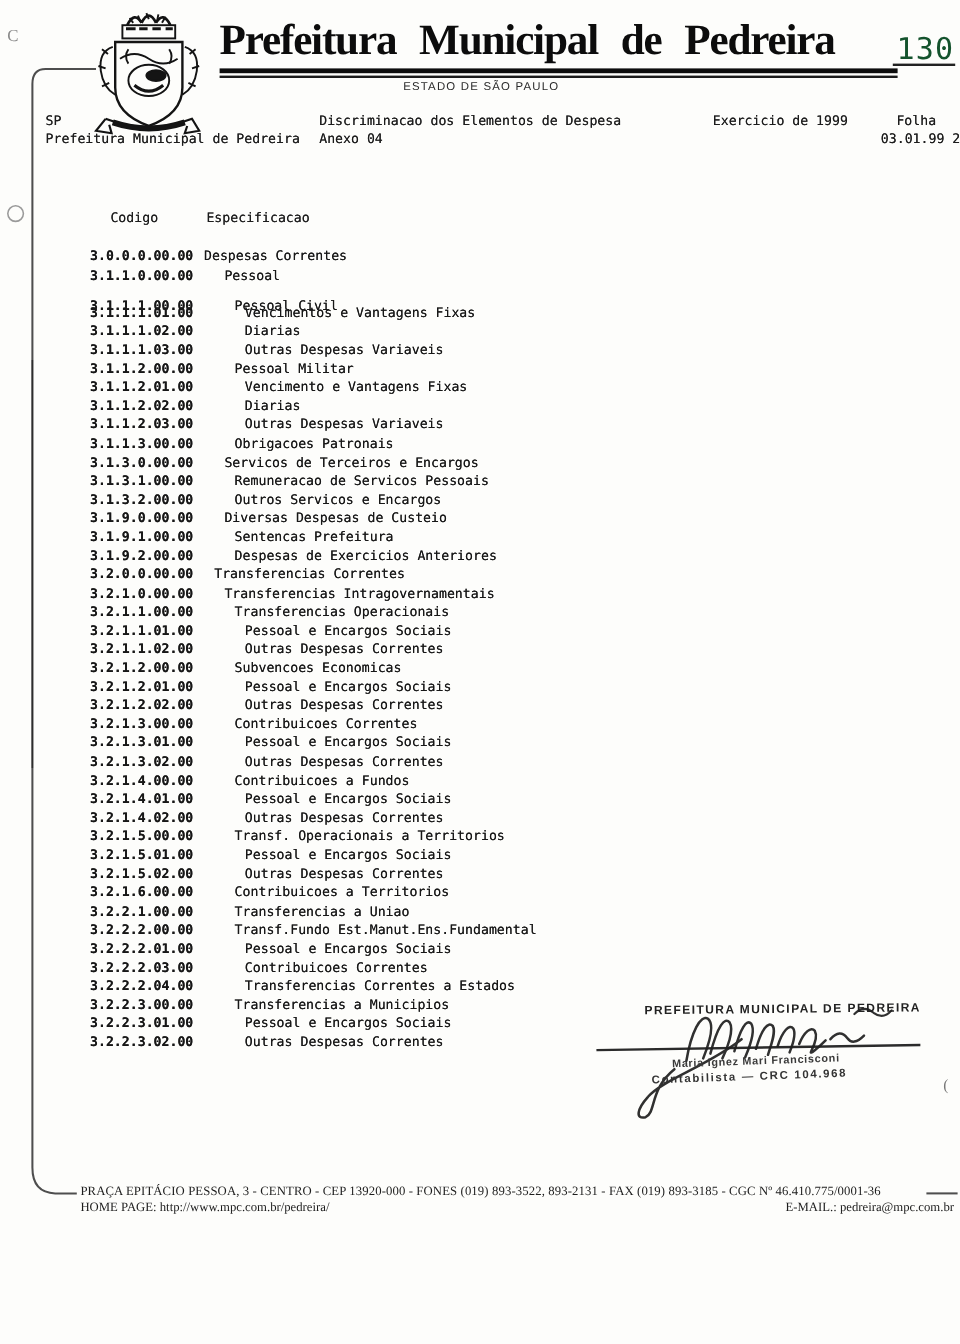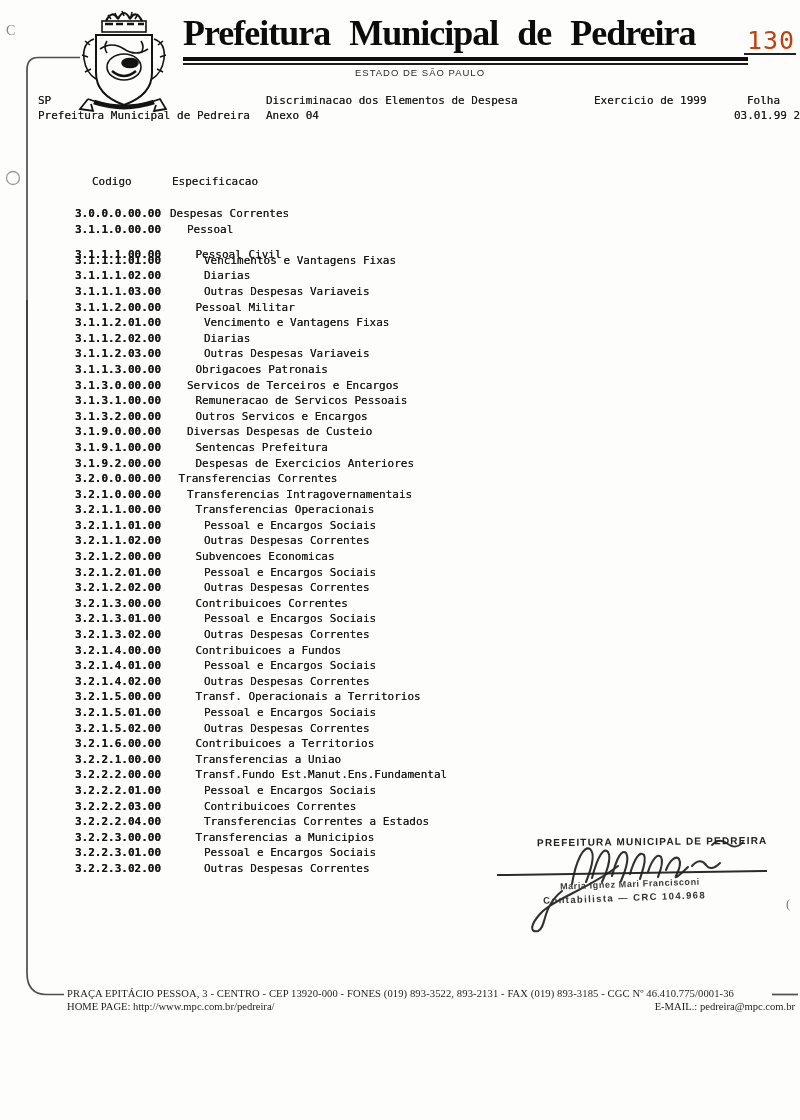--- a/index.html
+++ b/index.html
@@ -11,27 +11,27 @@
   .abs{position:absolute;}
   
   .doc-title{
     left:183px;top:12px;width:572px;
     font-family:"Liberation Serif", serif;font-weight:bold;
     font-size:36px;letter-spacing:-1px;word-spacing:11px;color:#0c0c0c;
     white-space:nowrap;
   }
   .page-num{
     left:747px;top:26px;font-family:"DejaVu Sans Mono", monospace;
-    font-size:25px;color:#c2410c;letter-spacing:1px;
+    font-size:25px;color:#14532d;letter-spacing:1px;
   }
   .page-num-rule{left:744px;top:53px;width:52px;height:2px;background:#222;}
   .title-rule-1{left:183px;top:57px;width:565px;height:4px;background:#0d0d0d;}
   .title-rule-2{left:183px;top:63px;width:565px;height:2px;background:#1b1b1b;}
   .estado{
-    left:355px;top:67px;font-family:"Liberation Sans", sans-serif;
+    left:336px;top:67px;font-family:"Liberation Sans", sans-serif;
     font-size:9.5px;letter-spacing:1px;color:#2a2a2a;
   }
   .meta{
     font-size:11px;line-height:15px;color:#1c1c1c;white-space:nowrap;
     text-shadow:0 0 .5px #444;
   }
   .m-org{left:38px;top:93px;}
   .m-report{left:266px;top:93px;}
   .m-exercise{left:594px;top:93px;}
   .m-folha{left:747px;top:93px;}

